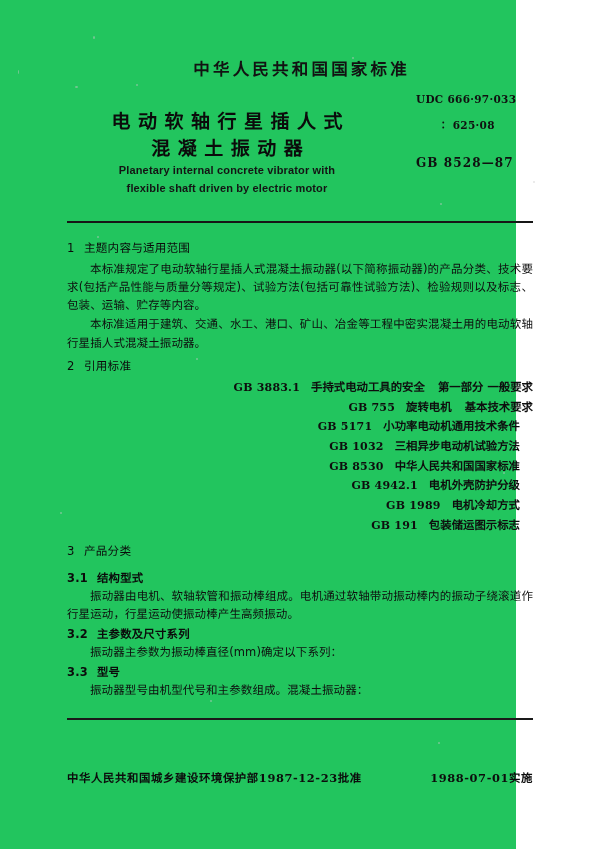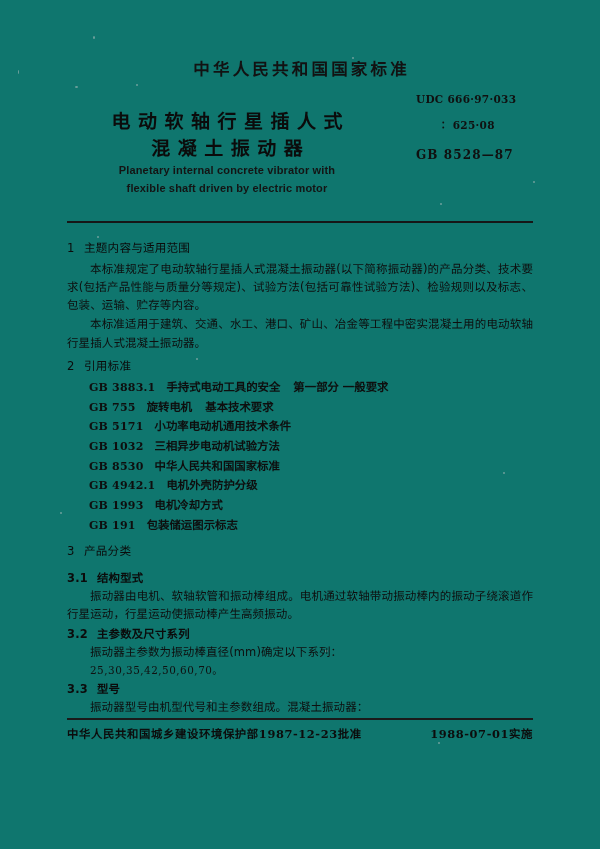--- a/index.html
+++ b/index.html
@@ -14,23 +14,23 @@
     font-family: "DejaVu Sans", "Liberation Sans", sans-serif;
     color: #0d0d0d;
     position: relative;
     overflow: hidden;
   }
 
   .page {
     position: absolute;
     left: 0;
     top: 0;
-    width: 600px;
+    width: 516px;
     height: 849px;
-    background: #0f766e;
+    background: #22c55e;
   }
 
   
   .speckles {
     position: absolute;
     inset: 0;
     pointer-events: none;
     opacity: .5;
   }
   .sp {
@@ -96,21 +96,21 @@
     font-weight: bold;
     color: #101010;
     letter-spacing: .3px;
     line-height: 1.35;
   }
   .udc-2 {
     padding-left: 22px;
     margin-top: 12px;
   }
   .gb-no {
-    margin-top: 16px;
+    margin-top: 24px;
     font-family: "DejaVu Serif", "Liberation Serif", serif;
     font-size: 12px;
     font-weight: bold;
     color: #101010;
     letter-spacing: 1.1px;
   }
 
   
   .rule-top {
     position: absolute;
@@ -173,20 +173,21 @@
   .std-list {
     list-style: none;
     margin: 3px 0 6px 0;
     padding: 0 0 0 22px;
   }
   .std-list li {
     font-size: 11.4px;
     line-height: 1.73;
     color: #0e0e0e;
     white-space: nowrap;
+    text-align: right;
   }
   .std-code {
     font-family: "DejaVu Serif", "Liberation Serif", serif;
     font-weight: bold;
     font-size: 11px;
     letter-spacing: .2px;
   }
   .std-name {
     margin-left: 11px;
     font-weight: bold;
@@ -216,20 +217,21 @@
     display: flex;
     justify-content: space-between;
     align-items: baseline;
   }
   .footer-left,
   .footer-right {
     font-size: 11.4px;
     font-weight: bold;
     color: #0c0c0c;
     white-space: nowrap;
+    margin-top: 44px;
   }
   .dateno {
     font-family: "DejaVu Serif", "Liberation Serif", serif;
     letter-spacing: .6px;
   }
 </style>
 </head>
 <body>
 
 <div class="page">
@@ -298,21 +300,21 @@
       <li>
         <span class="std-code">GB 1032</span><span class="std-name">三相异步电动机试验方法</span><span class="std-extra"></span>
       </li>
       <li>
         <span class="std-code">GB 8530</span><span class="std-name">中华人民共和国国家标准</span><span class="std-extra"></span>
       </li>
       <li>
         <span class="std-code">GB 4942.1</span><span class="std-name">电机外壳防护分级</span><span class="std-extra"></span>
       </li>
       <li>
-        <span class="std-code">GB 1993</span><span class="std-name">电机冷却方式</span><span class="std-extra"></span>
+        <span class="std-code">GB 1989</span><span class="std-name">电机冷却方式</span><span class="std-extra"></span>
       </li>
       <li>
         <span class="std-code">GB 191</span><span class="std-name">包装储运图示标志</span><span class="std-extra"></span>
       </li>
     </ul>
 
     <div class="h-sec">
       <span class="num">3</span><span>产品分类</span>
     </div>
 
@@ -320,21 +322,20 @@
 
     <div class="h-sub">
       <span class="num">3.1</span><span>结构型式</span>
     </div>
     <p class="para">振动器由电机、软轴软管和振动棒组成。电机通过软轴带动振动棒内的振动子绕滚道作行星运动，行星运动使振动棒产生高频振动。</p>
 
     <div class="h-sub">
       <span class="num">3.2</span><span>主参数及尺寸系列</span>
     </div>
     <p class="para">振动器主参数为振动棒直径(mm)确定以下系列：</p>
-    <div class="series-line">25,30,35,42,50,60,70。</div>
 
     <div class="h-sub">
       <span class="num">3.3</span><span>型号</span>
     </div>
     <p class="para">振动器型号由机型代号和主参数组成。混凝土振动器：</p>
 
   </div>
 
   <div class="rule-bottom"></div>
 

